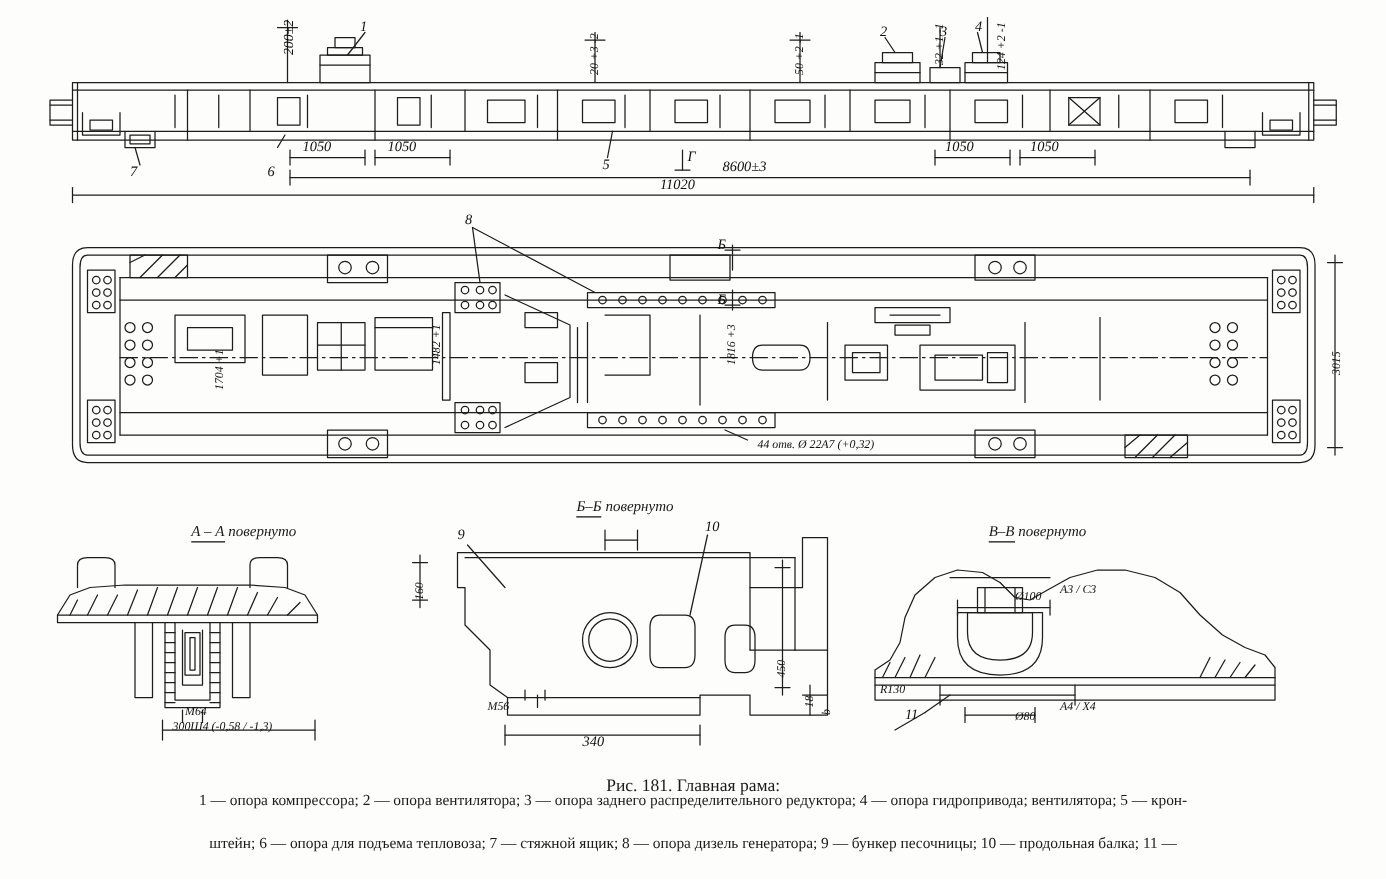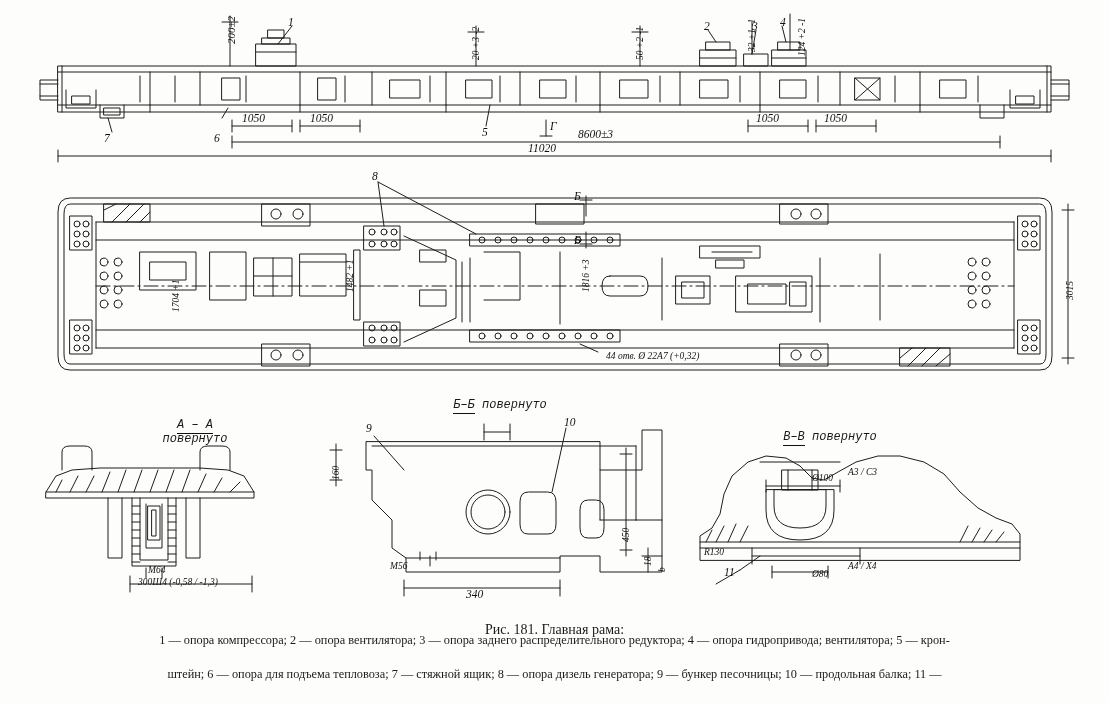--- a/index.html
+++ b/index.html
@@ -59,21 +59,21 @@
     text-align: center;
     font-size: 12.3px;
     font-family: "Liberation Serif", serif;
     line-height: 1.32;
   }
   .sectitle {
     position: absolute;
     font-style: italic;
     font-size: 12px;
     text-align: center;
-    font-family: Liberation Mono, monospace;
+    font-family: Liberation Serif, serif;
   }
   .uline { border-bottom: 1px solid #111; padding-bottom: 1px; }
 </style>
 </head>
 <body>
 
 <div id="page">
 
   <svg class="dwg" viewBox="0 0 1109 703">
     <g fill="none" stroke="#1d1d1d" stroke-width="1" stroke-linejoin="round" stroke-linecap="round">
@@ -483,21 +483,21 @@
   <div class="lbl small" style="left:606px; top:352px;font-style:italic;">44 отв. Ø 22А7 (+0,32)</div>
 
   <div class="sectitle" style="left:150px; top:418px; width:90px;">
     <span class="uline">А – А</span>
     <span>повернуто</span>
   </div>
   <div class="sectitle" style="left:450px; top:398px; width:100px;">
     <span class="uline">Б–Б</span>
     <span>повернуто</span>
   </div>
-  <div class="sectitle" style="left:780px; top:418px; width:100px;margin-top:12px;">
+  <div class="sectitle" style="left:780px; top:418px; width:100px;">
     <span class="uline">В–В</span>
     <span>повернуто</span>
   </div>
 
   <div class="lbl small" style="left:148px; top:566px;">М64</div>
   <div class="lbl small" style="left:138px; top:578px;">300Ш4 (-0,58 / -1,3)</div>
 
   <div class="lbl num" style="left:366px; top:422px;">9</div>
   <div class="lbl num" style="left:564px; top:416px;">10</div>
   <div class="lbl up small" style="left:332px; top:480px;">160</div>

